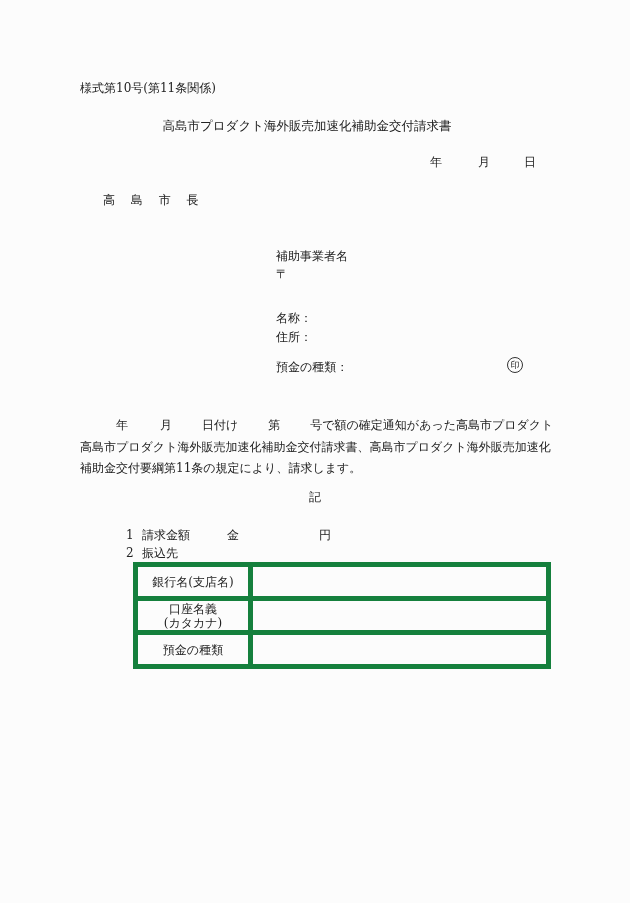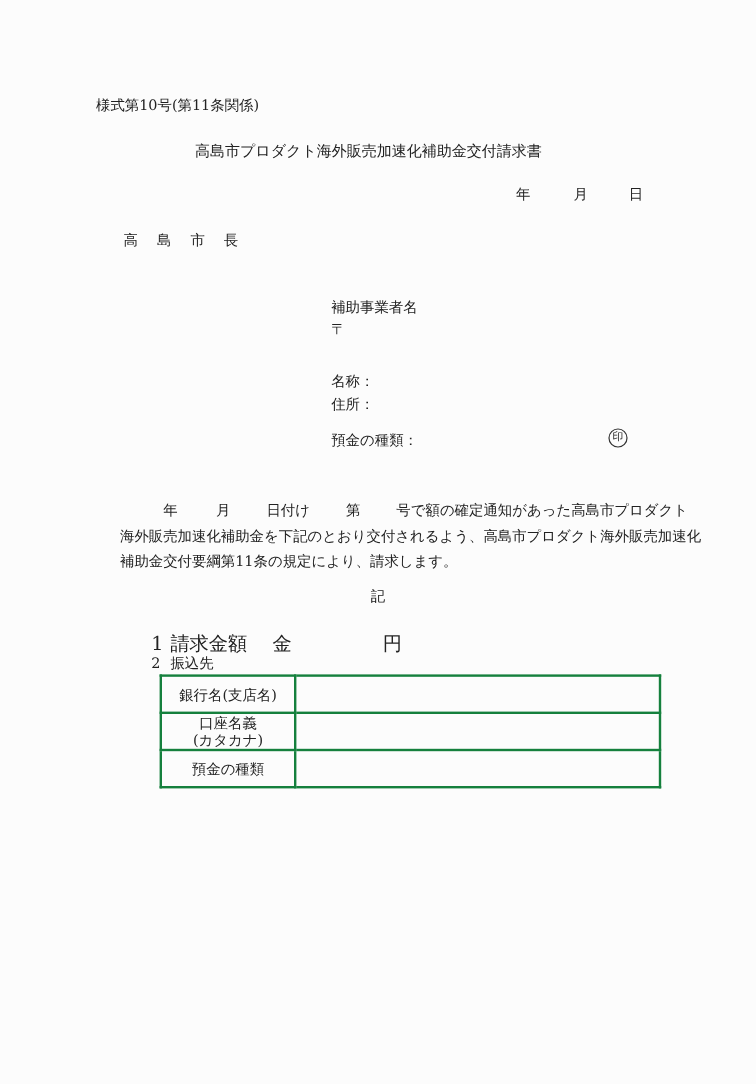--- a/index.html
+++ b/index.html
@@ -43,42 +43,41 @@
       font-size: 9px;
       display: flex; align-items: center; justify-content: center;
       line-height: 1;
     }
 
     .body-para {
       left: 80px; top: 415px; width: 470px;
       white-space: normal;
       font-size: 12px;
       line-height: 21.5px;
-      margin-left: 20px;
     }
     .body-line { display: block; white-space: nowrap; }
     .gap { display: inline-block; }
 
     .ki { left: 0; width: 630px; top: 491px; text-align: center; font-size: 12px; }
 
-    .item1 { left: 126px; top: 529px; font-size: 16px; }
+    .item1 { left: 126px; top: 529px; font-size: 12px; }
     .item2 { left: 126px; top: 547px; font-size: 12px; }
     .item-num { display: inline-block; width: 16px; }
     .item1 .kin { position: absolute; left: 101px; }
     .item1 .en { position: absolute; left: 193px; }
 
     .bank-table {
       position: absolute;
       left: 133px; top: 562px;
       width: 418px;
       border-collapse: collapse;
       font-size: 12px;
     }
     .bank-table td {
-      border: 2px solid #15803d;
+      border: 5px solid #15803d;
       height: 29px;
       padding: 0;
       vertical-align: middle;
     }
     .bank-table td.label {
       width: 110px;
       text-align: center;
       line-height: 14px;
     }
     .bank-table td.value { background: transparent; }
@@ -105,21 +104,21 @@
 <div class="abs applicant-block app-postal">〒</div>
 <div class="abs applicant-block app-address">住所：</div>
 <div class="abs applicant-block app-name">名称：</div>
 <div class="abs applicant-block app-rep">預金の種類：</div>
 <div class="abs seal-icon">
     <span>印</span>
   </div>
 
 <div class="abs body-para">
   <span class="body-line"><span class="gap" style="width:36px"></span><span>年</span><span class="gap" style="width:32px"></span><span>月</span><span class="gap" style="width:30px"></span><span>日付け</span><span class="gap" style="width:30px"></span><span>第</span><span class="gap" style="width:30px"></span><span>号で額の確定通知があった高島市プロダクト</span></span>
-  <span class="body-line">海外販売加速化補助金を下記のとおり交付されるよう、高島市プロダクト海外販売加速化</span>
+  <span class="body-line">高島市プロダクト海外販売加速化補助金交付請求書、高島市プロダクト海外販売加速化</span>
   <span class="body-line">補助金交付要綱第11条の規定により、請求します。</span>
 </div>
 
 <div class="abs ki">記</div>
 
 <div class="abs item1">
   <span class="item-num">1</span><span>請求金額</span>
   <span class="kin">金</span>
   <span class="en">円</span>
 </div>

